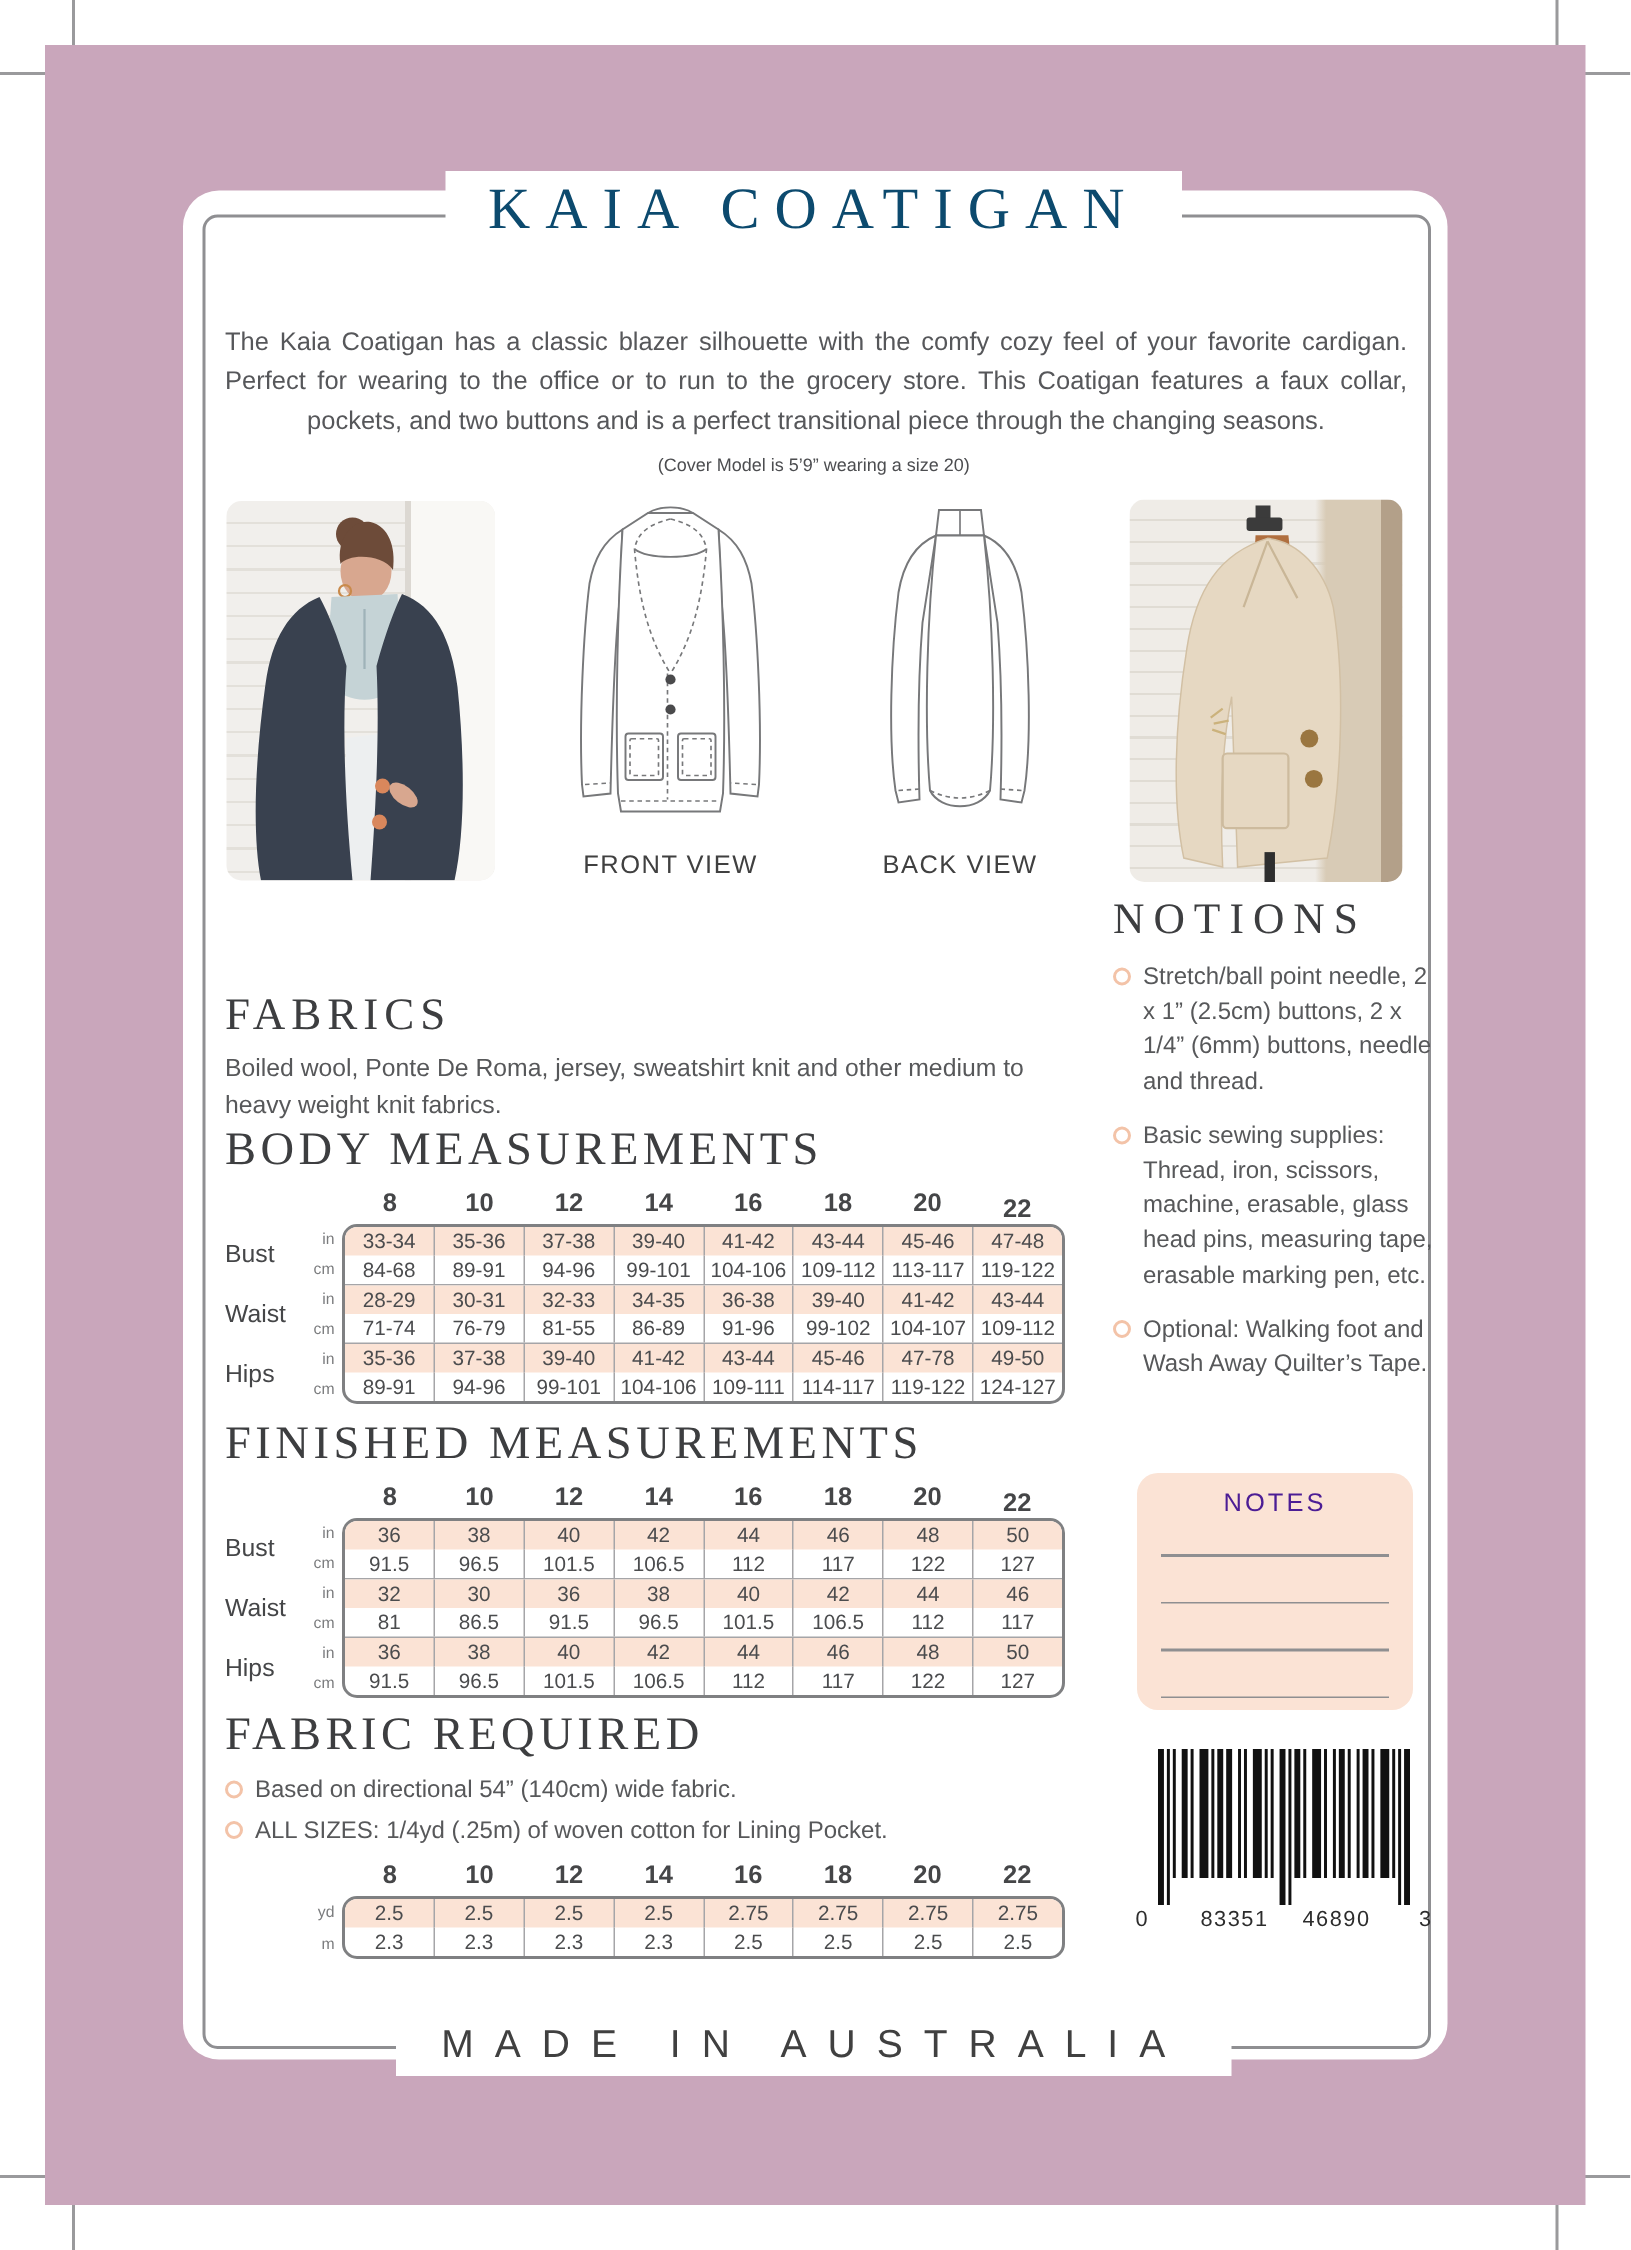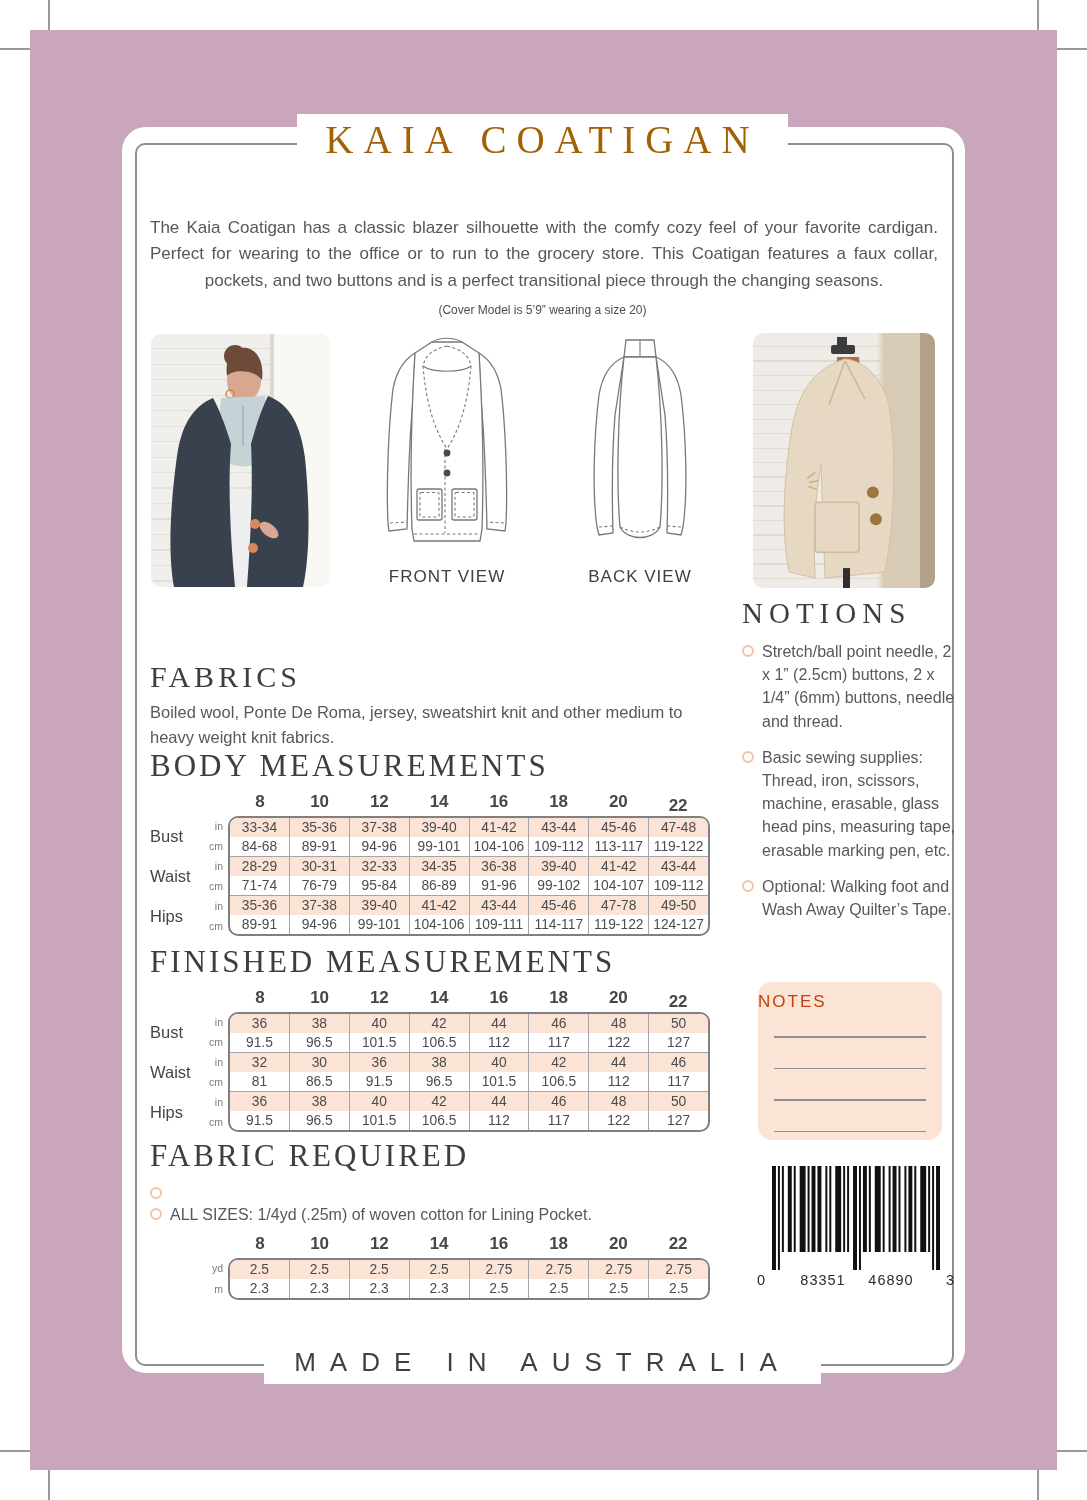--- a/index.html
+++ b/index.html
@@ -14,21 +14,21 @@
   .inner-white{position:absolute;left:92px;top:97px;right:92px;bottom:97px;background:#fff;border-radius:24px;}
 
   
   .frame{position:absolute;left:135px;top:143px;width:815px;height:1219px;
          border:2px solid #8f8f92;border-radius:10px;}
 
   .serif-h{font-family:"Liberation Serif",serif;font-weight:400;color:#3d3e40;}
 
   .page-title{position:absolute;left:135px;top:114px;width:815px;text-align:center;}
   .page-title span{display:inline-block;background:#fff;padding:0 28px;font-family:"Liberation Serif",serif;
-                   font-size:39px;letter-spacing:10px;color:#a16207;line-height:52px;}
+                   font-size:39px;letter-spacing:10px;color:#0c4a6e;line-height:52px;}
 
   .intro{position:absolute;left:150px;top:198px;width:788px;font-size:17px;line-height:1.55;
          text-align:justify;text-align-last:center;color:#56575a;}
   .cover-note{position:absolute;left:135px;top:303px;width:815px;text-align:center;
               font-size:12px;color:#4c4d50;}
 
   
   .photo{position:absolute;border-radius:10px;overflow:hidden;}
   .photo svg{display:block;width:100%;height:100%;}
   .photo-left{left:151px;top:334px;width:179px;height:253px;
@@ -83,22 +83,22 @@
 
   
   .fabreq{position:absolute;left:150px;top:1138px;width:600px;}
   .fabreq h2{margin:0 0 8px 0;}
   .fabreq .blist li{margin-bottom:4px;font-size:16px;}
   .fabreq .mt{width:560px;}
 
   
   .notes-box{position:absolute;left:758px;top:982px;width:184px;height:158px;
              background:#fbe3d5;border-radius:14px;}
-  .notes-box h3{margin:10px 0 0 0;font-size:17px;letter-spacing:2px;
-                color:#c2410c;font-weight:400;}
+  .notes-box h3{margin:10px 0 0 0;text-align:center;font-size:17px;letter-spacing:2px;
+                color:#4c1d95;font-weight:400;}
   .note-lines{display:flex;flex-direction:column;gap:30px;margin:24px 16px 0 16px;}
   .note-line{height:1.5px;background:#8f8f91;}
 
   
   .barcode{position:absolute;left:770px;top:1166px;width:172px;height:126px;}
   .barcode svg{display:block;width:172px;height:104px;}
   .barcode svg rect{fill:#111;}
   .bc-digit{position:absolute;font-size:14.5px;color:#2c2c2c;bottom:4px;}
   .bc-0{left:-13px;}
   .bc-g1{left:22px;width:62px;text-align:center;letter-spacing:1px;}
@@ -302,21 +302,21 @@
                 <div class="mt-cell">32-33</div>
                 <div class="mt-cell">34-35</div>
                 <div class="mt-cell">36-38</div>
                 <div class="mt-cell">39-40</div>
                 <div class="mt-cell">41-42</div>
                 <div class="mt-cell">43-44</div>
               </div>
               <div class="mt-row">
                 <div class="mt-cell">71-74</div>
                 <div class="mt-cell">76-79</div>
-                <div class="mt-cell">95-84</div>
+                <div class="mt-cell">81-55</div>
                 <div class="mt-cell">86-89</div>
                 <div class="mt-cell">91-96</div>
                 <div class="mt-cell">99-102</div>
                 <div class="mt-cell">104-107</div>
                 <div class="mt-cell">109-112</div>
               </div>
             </div>
             <div class="mt-grp">
               <div class="mt-row peach">
                 <div class="mt-cell">35-36</div>
@@ -451,20 +451,21 @@
           </div>
         </div>
       </div>
   </div>
 
   <div class="fabreq">
     <h2 class="serif-h sect-h">FABRIC REQUIRED</h2>
     <ul class="blist">
       <li>
           <span class="dot"></span>
+          <span>Based on directional 54” (140cm) wide fabric.</span>
         </li>
       <li>
           <span class="dot"></span>
           <span>ALL SIZES: 1/4yd (.25m) of woven cotton for Lining Pocket.</span>
         </li>
     </ul>
     <div class="mt">
         <div class="mt-sizes">
           <div class="mt-size">8</div>
           <div class="mt-size">10</div>

